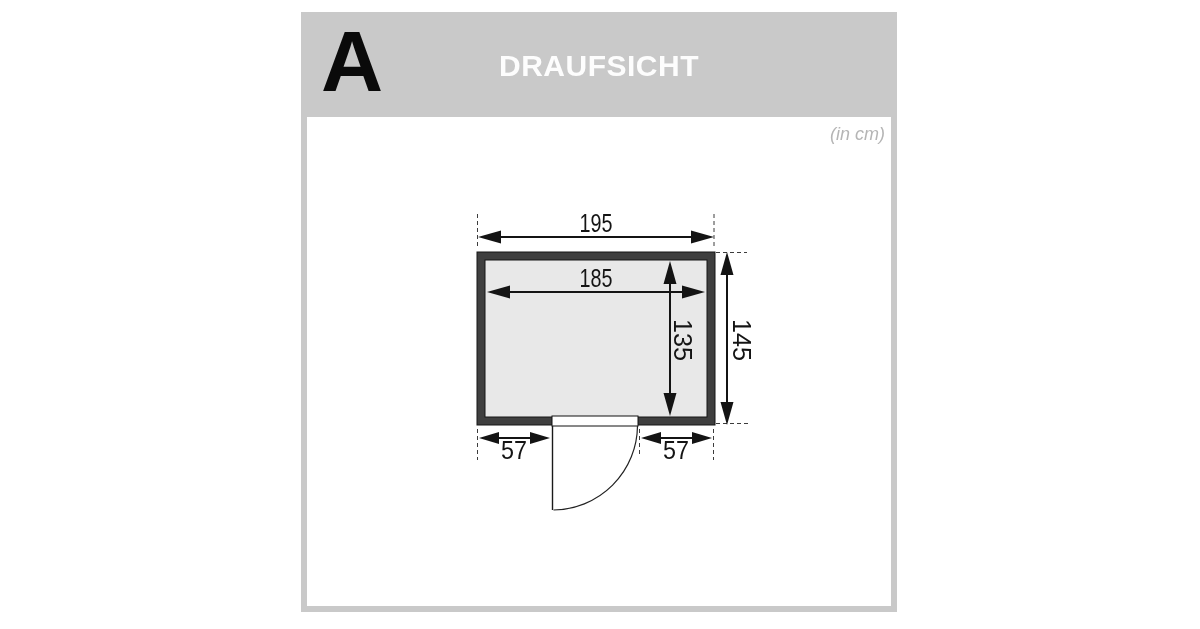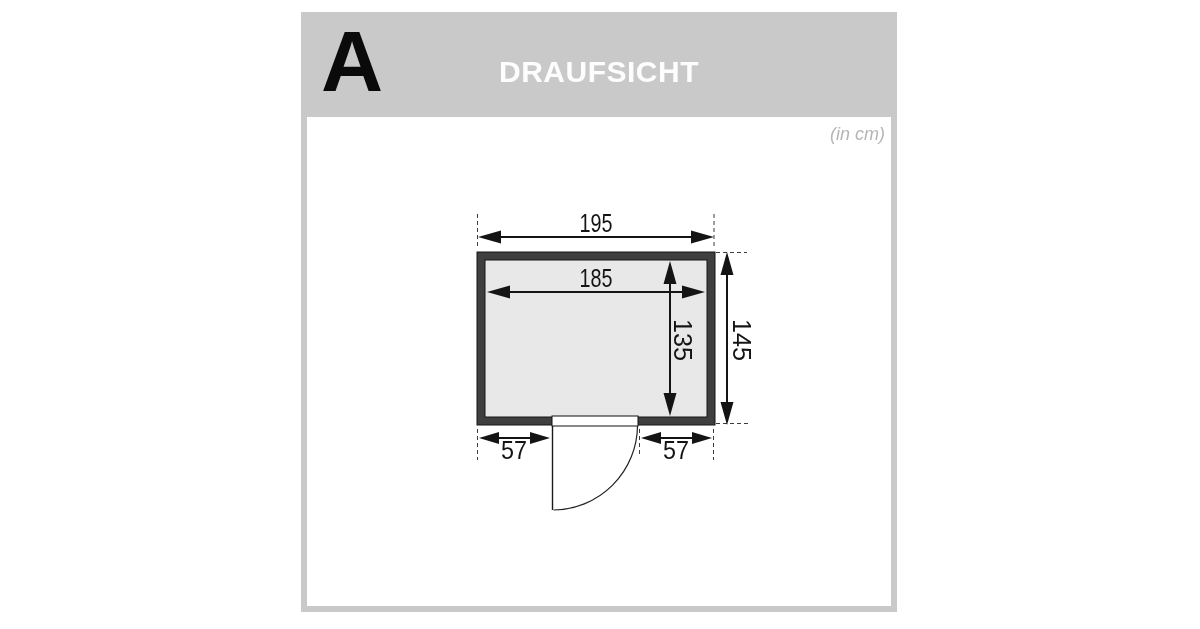--- a/index.html
+++ b/index.html
@@ -9,21 +9,21 @@
   }
   .panel{
     position:absolute;left:301px;top:12px;width:596px;height:600px;
     background:#c9c9c9;
   }
   .section-letter{
     position:absolute;left:20px;top:6px;
     font-size:86px;font-weight:bold;line-height:1;color:#0a0a0a;
   }
   .title{
-    position:absolute;left:0;right:0;top:43px;text-align:center;
+    position:absolute;left:0;right:0;top:37px;text-align:center;
     font-size:30px;font-weight:bold;color:#fdfdfd;letter-spacing:0.5px;
   }
   .content{
     position:absolute;left:6px;top:105px;width:584px;height:489px;
     background:#ffffff;
   }
   .in-cm{
     position:absolute;right:6px;top:7px;
     font-size:18px;font-style:italic;color:#b5b5b5;
   }

